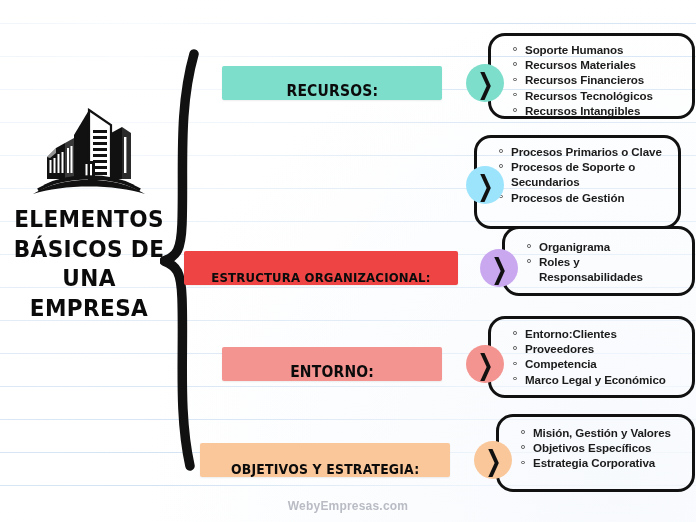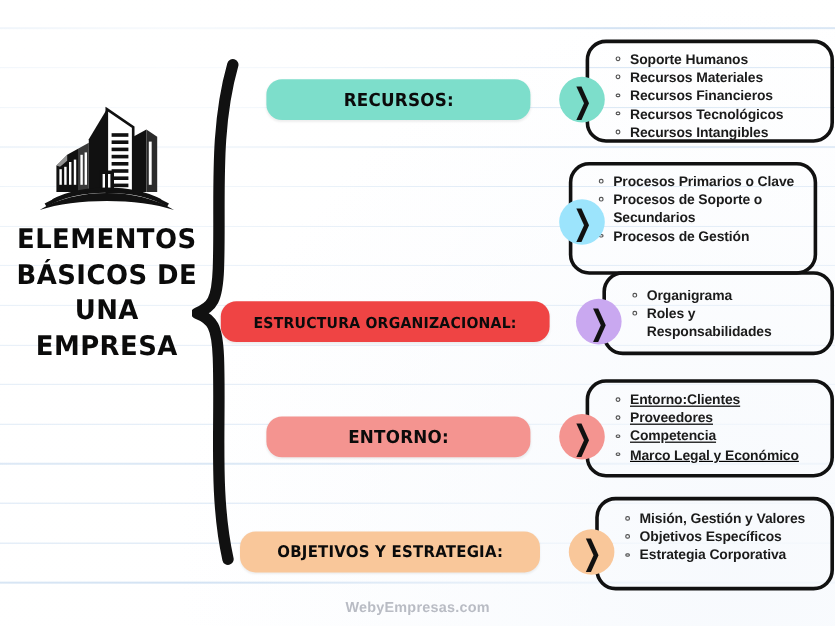--- a/index.html
+++ b/index.html
@@ -44,21 +44,21 @@
       radial-gradient(circle at 20% 12%, rgba(255,255,255,0.85) 0%, rgba(255,255,255,0) 55%),
       radial-gradient(circle at 88% 90%, rgba(246,249,253,0.9) 0%, rgba(255,255,255,0) 60%),
       linear-gradient(120deg, rgba(255,255,255,0.35) 0%, rgba(250,252,255,0.05) 50%, rgba(255,255,255,0.45) 100%);
     pointer-events: none;
   }
 
   
   #title-block {
     position: absolute;
     left: 0px;
-    top: 76px;
+    top: 95px;
     width: 178px;
     text-align: center;
   }
   #building-icon {
     display: block;
     margin: 0 auto 6px auto;
   }
   #main-title {
     font-family: "DejaVu Sans", sans-serif;
     font-weight: bold;
@@ -83,24 +83,24 @@
   .row {
     position: absolute;
     left: 186px;
     width: 510px;
     display: flex;
     align-items: center;
   }
 
   .pill {
     position: relative;
-    border-radius: 13px;
+    border-radius: 2px;
     height: 34px;
     display: flex;
-    align-items: center;
+    align-items: flex-end;
     justify-content: center;
     box-shadow: 0 1px 2px rgba(0,0,0,0.07);
     flex: none;
   }
   .pill-label {
     font-family: "DejaVu Sans", sans-serif;
     font-weight: bold;
     font-size: 15px;
     letter-spacing: 0.2px;
     color: #0b0b0b;
@@ -289,21 +289,21 @@
     </div>
   </div>
 
   <div class="row" style="top:339px;height:50px;">
     <div class="pill" style="left:36px;position:absolute;width:220px;top:8px;background:#F49490;">
       <span class="pill-label">ENTORNO:</span>
     </div>
     <div class="chev" style="left:280px;top:6px;background:#F49490;">
       <span class="chev-glyph">❯</span>
     </div>
-    <div class="callout" style="left:302px;top:-23px;width:207px;height:82px;padding-top:7px;text-decoration:underline;">
+    <div class="callout" style="left:302px;top:-23px;width:207px;height:82px;padding-top:7px;">
       <ul>
         <li>Entorno:Clientes</li>
         <li>Proveedores</li>
         <li>Competencia</li>
         <li>Marco Legal y Económico</li>
       </ul>
     </div>
   </div>
 
   <div class="row" style="top:435px;height:50px;">

